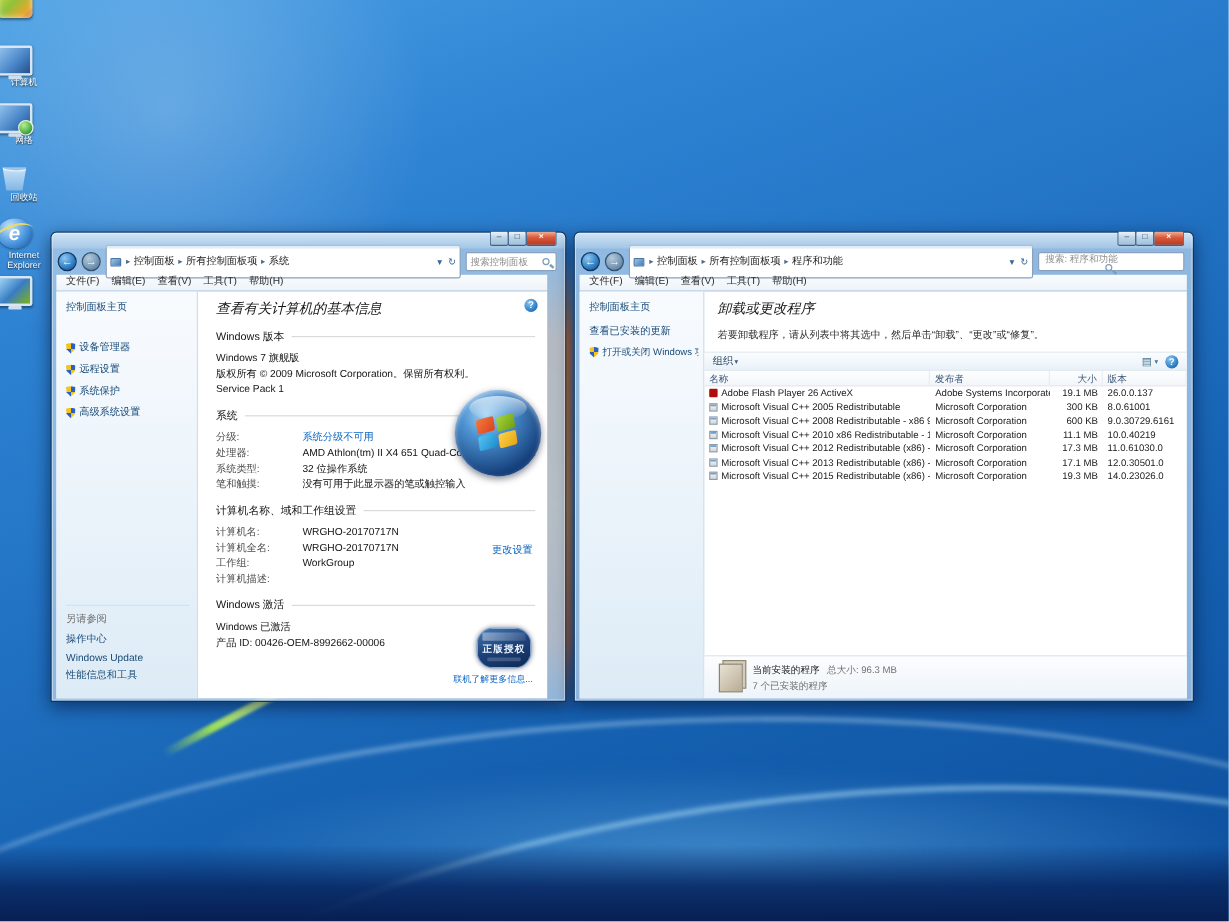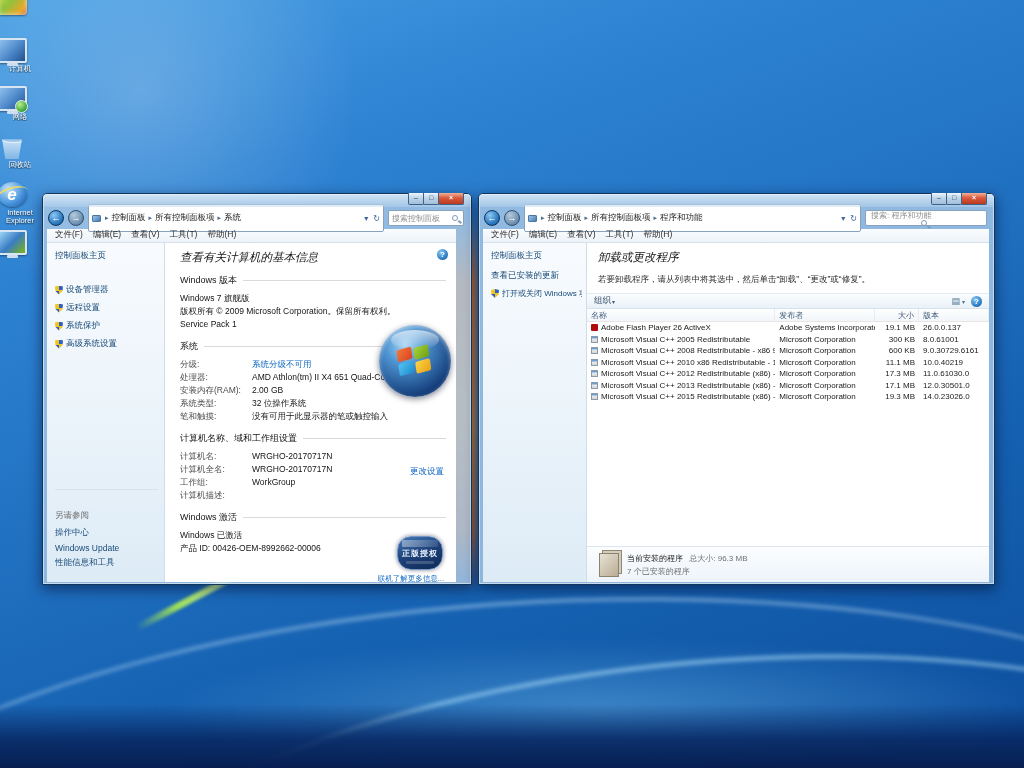--- a/index.html
+++ b/index.html
@@ -82,21 +82,21 @@
   .body { display:flex; height:339px; background:#fff; overflow:hidden; }
   .bd-l { margin:0 15px 0 4px; } .bd-r { margin:0 5px 0 4px; }
 
   .sidebar { background:linear-gradient(180deg,#f8fbfe 0%,#eaf3fa 55%,#ddebf6 100%); border-right:1px solid #cfdde9;
     padding:7px 4px 0 8px; position:relative; font-size:8.5px; flex-shrink:0; }
   .sbw-l { width:118px; } .sbw-r { width:104px; }
   .side-home { color:#184a78; margin-bottom:22px; }
   .side-item { display:flex; align-items:center; gap:3px; margin-bottom:6px; color:#184a78; white-space:nowrap; overflow:hidden; }
   .shield { width:8px; height:9px; flex-shrink:0; clip-path:polygon(50% 0,100% 12%,94% 62%,50% 100%,6% 62%,0 12%);
     background:conic-gradient(#2c60c4 0 25%,#f2c41c 0 50%,#2c60c4 0 75%,#f2c41c 0); }
-  .side-bottom { position:absolute; left:8px; right:6px; bottom:9px; border-top:1px solid #d4e2ee; padding-top:20px; }
+  .side-bottom { position:absolute; left:8px; right:6px; bottom:9px; border-top:1px solid #d4e2ee; padding-top:5px; }
   .side-bottom .hdr { color:#6e6e6e; margin-bottom:5px; }
   .side-bottom .itm { color:#184a78; margin-bottom:4px; }
 
   .main { flex:1; position:relative; font-size:8.5px; color:#333; overflow:hidden; }
   .main-l { padding:7px 10px 0 15px; }
   .page-title { font-size:11.5px; color:#151515; margin-bottom:9px;font-style:italic; }
   .helpbtn { width:11px; height:11px; border-radius:50%; background:radial-gradient(circle at 35% 30%,#86c6f2,#2c7cc4 65%,#164a80);
     color:#fff; font-size:8px; font-weight:bold; text-align:center; line-height:11px; flex-shrink:0; }
   .helpbtn.floating { position:absolute; top:6px; right:8px; }
   .sect { display:flex; align-items:center; gap:6px; margin:9px 0 5px; color:#141414; font-size:9px; white-space:nowrap; }
@@ -312,24 +312,20 @@
             <div class="kv">
               <span class="k">分级:</span>
               <span class="v link">系统分级不可用</span>
             </div>
 
             <div class="kv">
               <span class="k">处理器:</span>
               <span class="v">AMD Athlon(tm) II X4 651 Quad-Core Processor  3.00 GHz</span>
             </div>
 
-            <div class="kv">
-              <span class="k">安装内存(RAM):</span>
-              <span class="v">2.00 GB</span>
-            </div>
 
             <div class="kv">
               <span class="k">系统类型:</span>
               <span class="v">32 位操作系统</span>
             </div>
 
             <div class="kv">
               <span class="k">笔和触摸:</span>
               <span class="v">没有可用于此显示器的笔或触控输入</span>
             </div>

